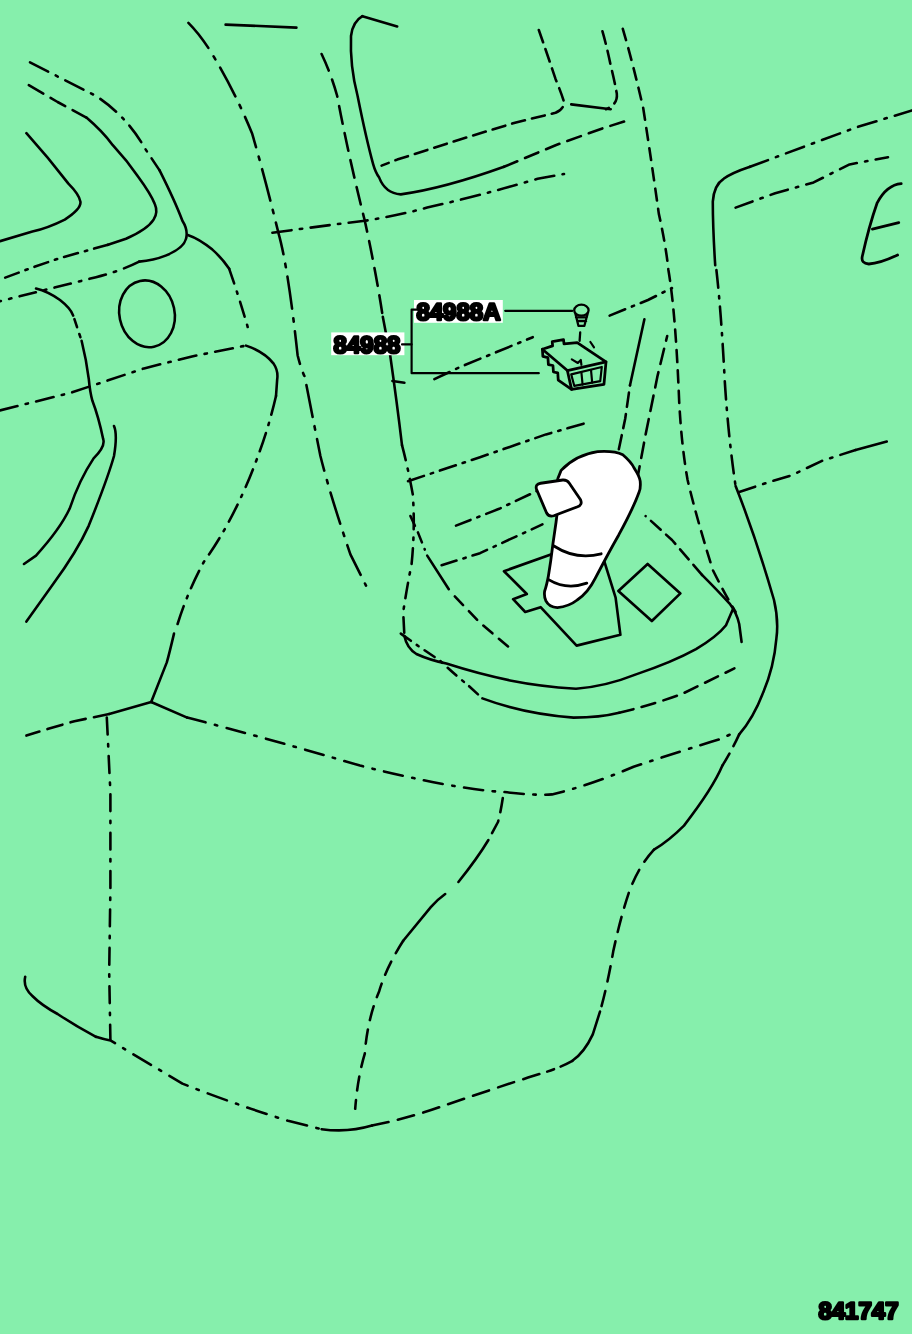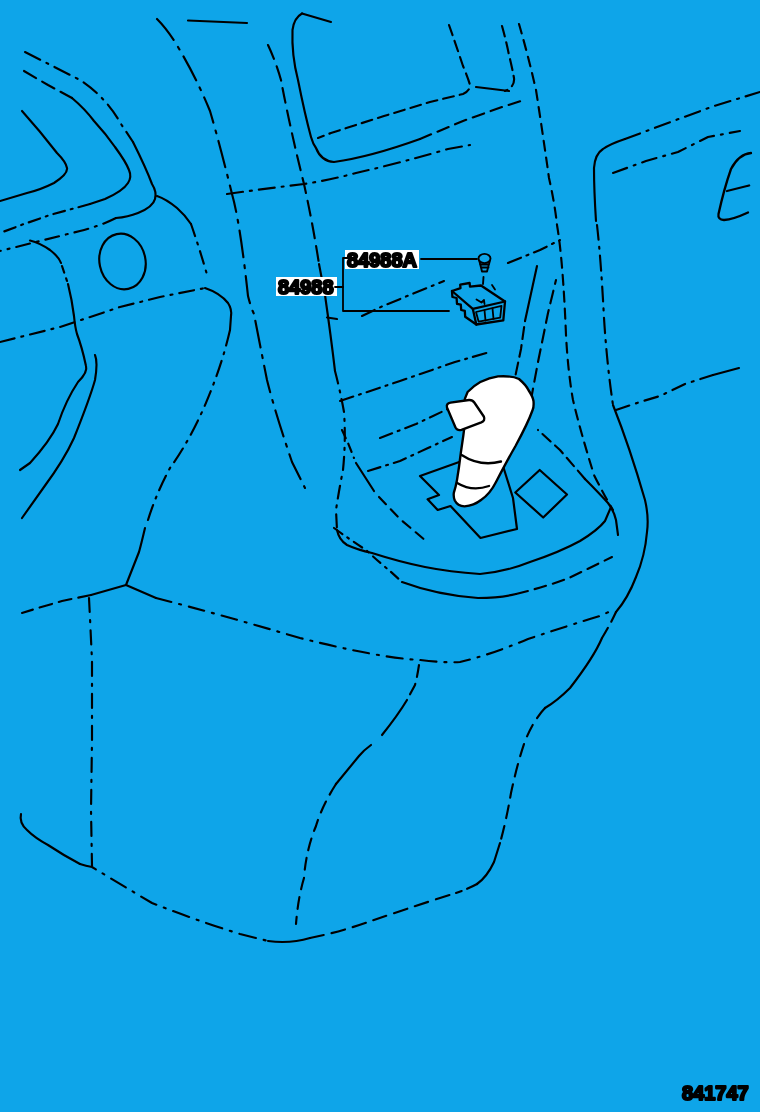--- a/index.html
+++ b/index.html
@@ -1,16 +1,16 @@
 <!DOCTYPE html>
 <html><head>
 <meta charset="utf-8">
 <style>
   html,body{margin:0;padding:0;background:#fff;}
-  #page{width:760px;height:1112px;position:relative;background:#0ea5e9;overflow:hidden;}
+  #page{width:760px;height:1112px;position:relative;background:#86efac;overflow:hidden;}
   svg{position:absolute;left:0;top:0;}
   .lbl{font-family:"Liberation Sans",sans-serif;font-weight:bold;fill:#000;}
 </style>
 </head>
 <body>
 <div id="page">
 <svg width="760" height="1112" viewBox="0 0 760 1112" fill="none" stroke="#000" stroke-width="2.15" stroke-linecap="round" stroke-linejoin="round">
 
 <g>
 <path d="M25,52 L80,80 Q106,97 121,124 L133,142" stroke-dasharray="17 7 2 7"></path>

